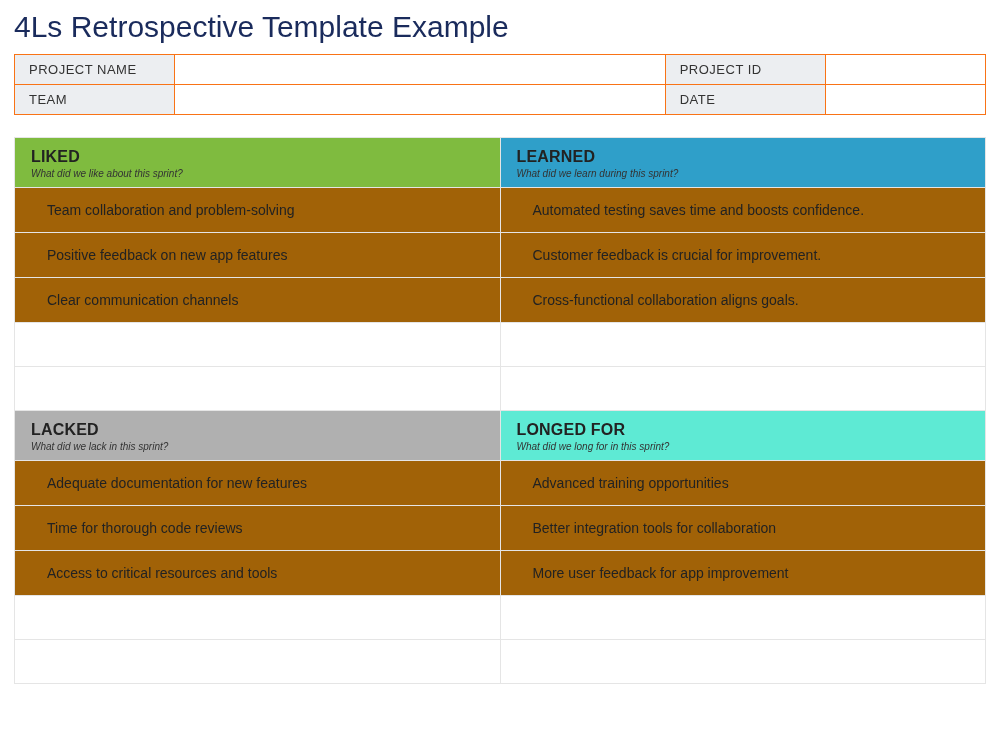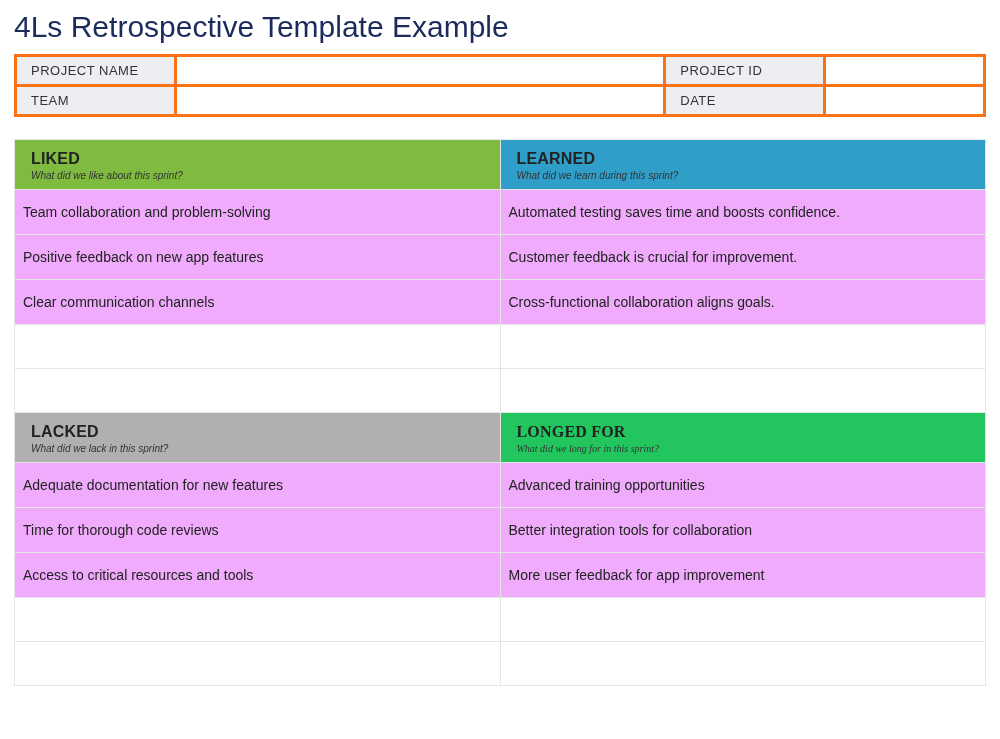--- a/index.html
+++ b/index.html
@@ -19,21 +19,21 @@
       font-weight: 400;
       margin-bottom: 10px;
     }
     .info-table {
       width: 100%;
       border-collapse: collapse;
       border: 1px solid #9e9e9e;
       margin-bottom: 22px;
     }
     .info-table td {
-      border: 3px solid #f97316;
+      border: 1px solid #f97316;
       padding: 6px 14px;
       font-size: 13px;
       color: #333;
       height: 30px;
       vertical-align: middle;
       margin-left: 8px;
     }
     .info-label {
       background: #eceef1;
       width: 160px;
@@ -74,27 +74,27 @@
       letter-spacing: 0.2px;
     }
     .q-header .q-prompt {
       font-style: italic;
       font-size: 10px;
       color: #333;
     }
     .liked { background: #7fbb3f; }
     .learned { background: #2f9fc9; }
     .lacked { background: #b0b0b0; }
-    .longed { background: #22c55e; font-family: Liberation Serif, serif; }
+    .longed { background: #5eead4; }
     .item-cell {
-      padding: 14px 8px;
+      padding: 14px 32px;
       font-size: 14px;
       color: #222;
       height: 44px;
-      background: #f0abfc;
+      background: #a16207;
     }
     .empty-row td {
       height: 44px;
       background: #ffffff;
     }
   </style>
 </head>
 <body>
 
 <h1 class="page-title">4Ls Retrospective Template Example</h1>

